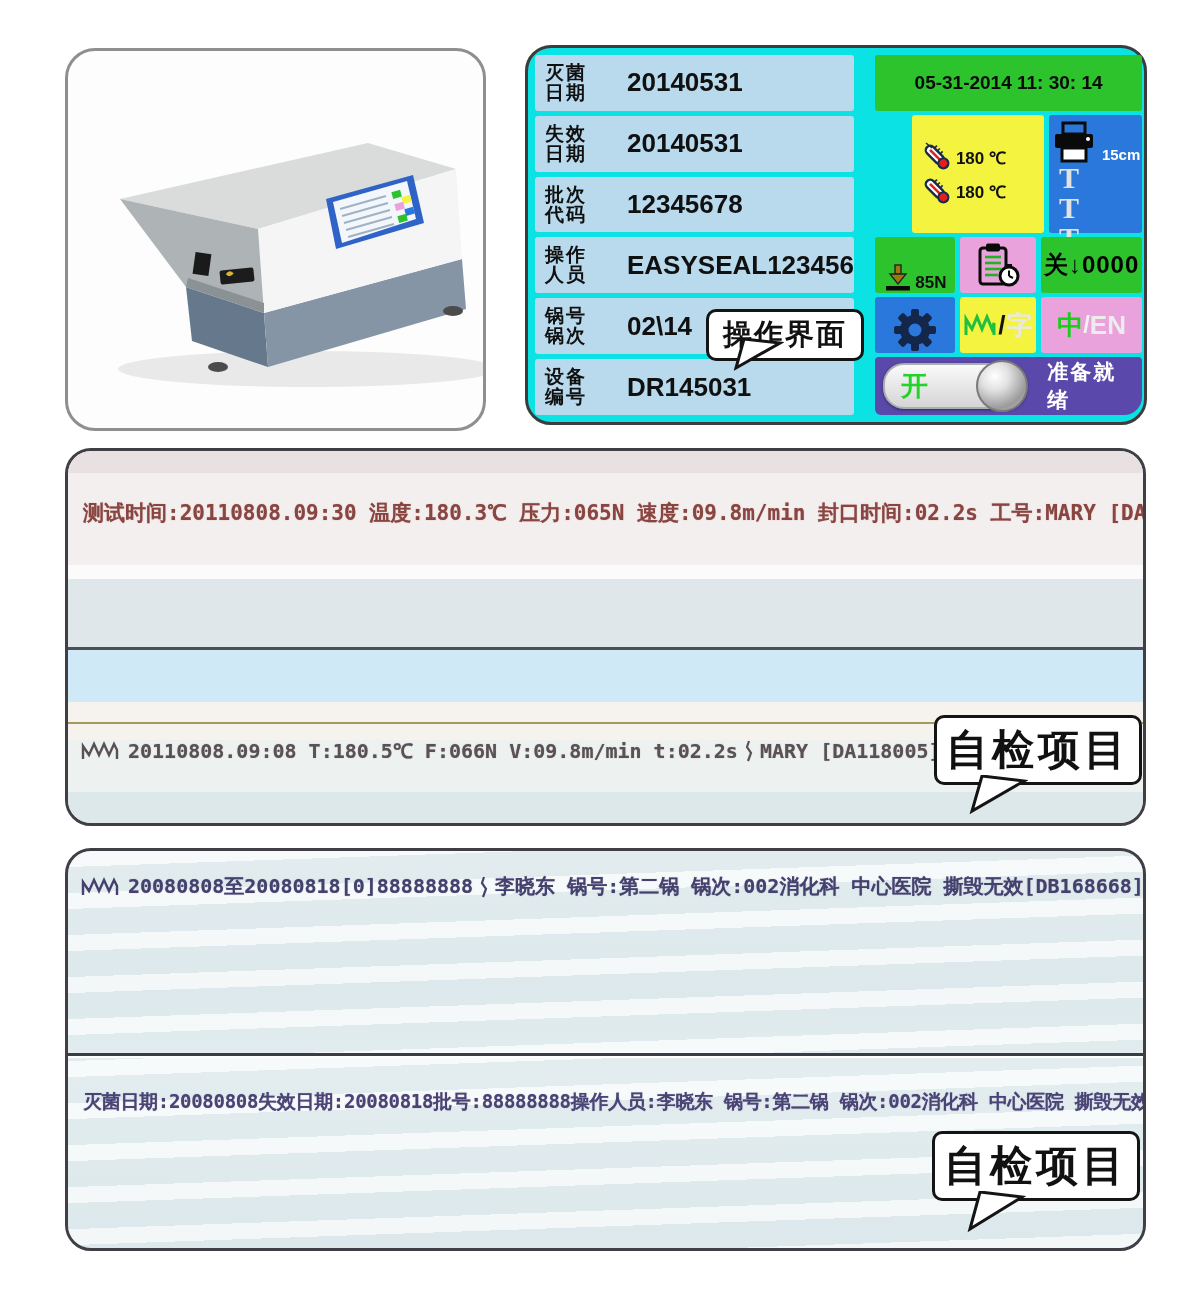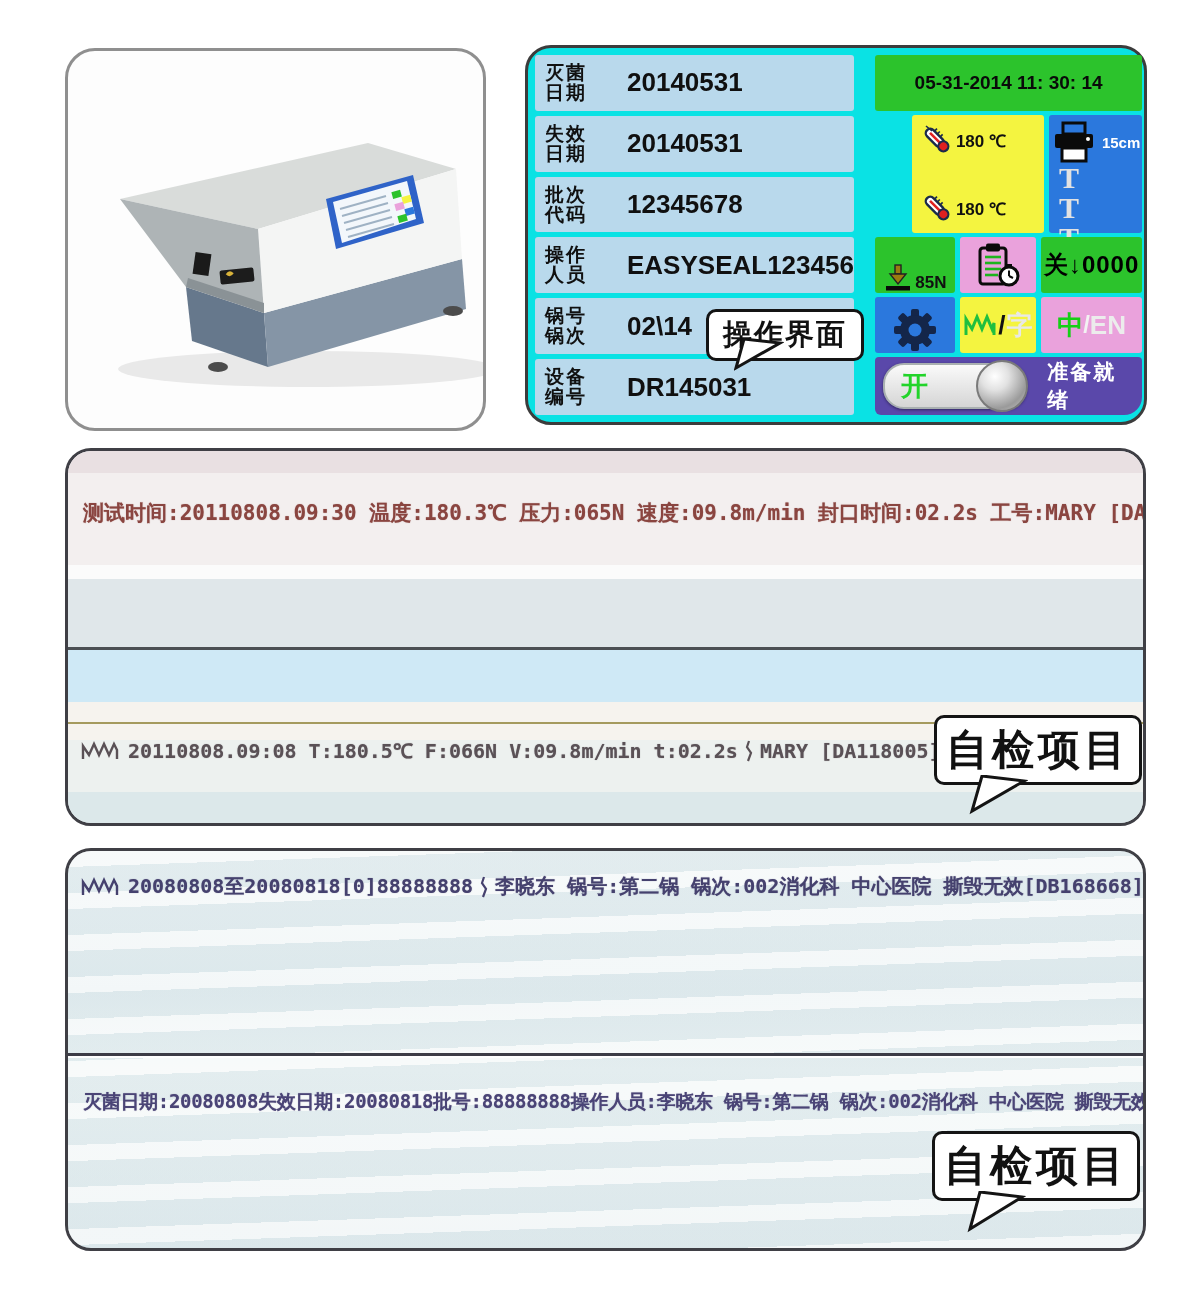--- a/index.html
+++ b/index.html
@@ -18,25 +18,25 @@
   .prow{flex:1;background:#b9d9ec;display:flex;align-items:center;border-radius:3px;}
   .plabel{width:72px;padding-left:10px;font-weight:bold;font-size:19px;line-height:1.05;color:#101010;}
   .plabel span{display:block;letter-spacing:2px;}
   .pvalue{font-size:26px;font-weight:bold;color:#101010;padding-left:10px;white-space:nowrap;}
 
   .panel-right{flex:1;display:flex;flex-direction:column;gap:4px;}
   .cell{border-radius:3px;}
   .cell-datetime{height:56px;background:#2cc32c;display:flex;align-items:center;justify-content:center;
                  font-weight:bold;font-size:19px;color:#0a0a0a;white-space:nowrap;text-align:right;}
   .row-mid{height:118px;display:flex;gap:5px;}
-  .cell-temp{width:116px;background:#f4f440;display:flex;flex-direction:column;justify-content:space-between;padding:8px;margin-left:37px;}
+  .cell-temp{width:116px;background:#f4f440;display:flex;flex-direction:column;justify-content:center;padding:8px;margin-left:37px;}
   .temp-line{display:flex;align-items:center;gap:2px;font-weight:bold;font-size:17px;color:#111;}
   .cell-print{flex:1;background:#2b78dd;display:flex;flex-direction:column;align-items:center;
               justify-content:space-between;padding:6px 2px;}
-  .print-top{display:flex;align-items:center;gap:5px;color:#fff;font-weight:bold;font-size:15px;}
+  .print-top{display:flex;align-items:flex-end;gap:5px;color:#fff;font-weight:bold;font-size:15px;}
   .t-letters{font-family:"Liberation Serif",serif;font-weight:bold;font-size:30px;color:#e2e2e2;
              letter-spacing:14px;line-height:1;margin-left:8px;}
   .row-three{height:56px;display:flex;gap:5px;}
   .c3a{width:80px;display:flex;align-items:flex-end;justify-content:center;gap:2px;}
   .c3b{width:76px;display:flex;align-items:center;justify-content:center;}
   .c3c{flex:1;display:flex;align-items:center;justify-content:center;}
   .bg-green{background:#2cc32c;} .bg-pink{background:#eaa2dc;}
   .bg-blue{background:#2b78dd;} .bg-yellow{background:#f4f440;}
   .force-text{font-weight:bold;font-size:17px;color:#111;}
   .counter-text{font-weight:bold;font-size:24px;color:#000000;letter-spacing:1px;}

